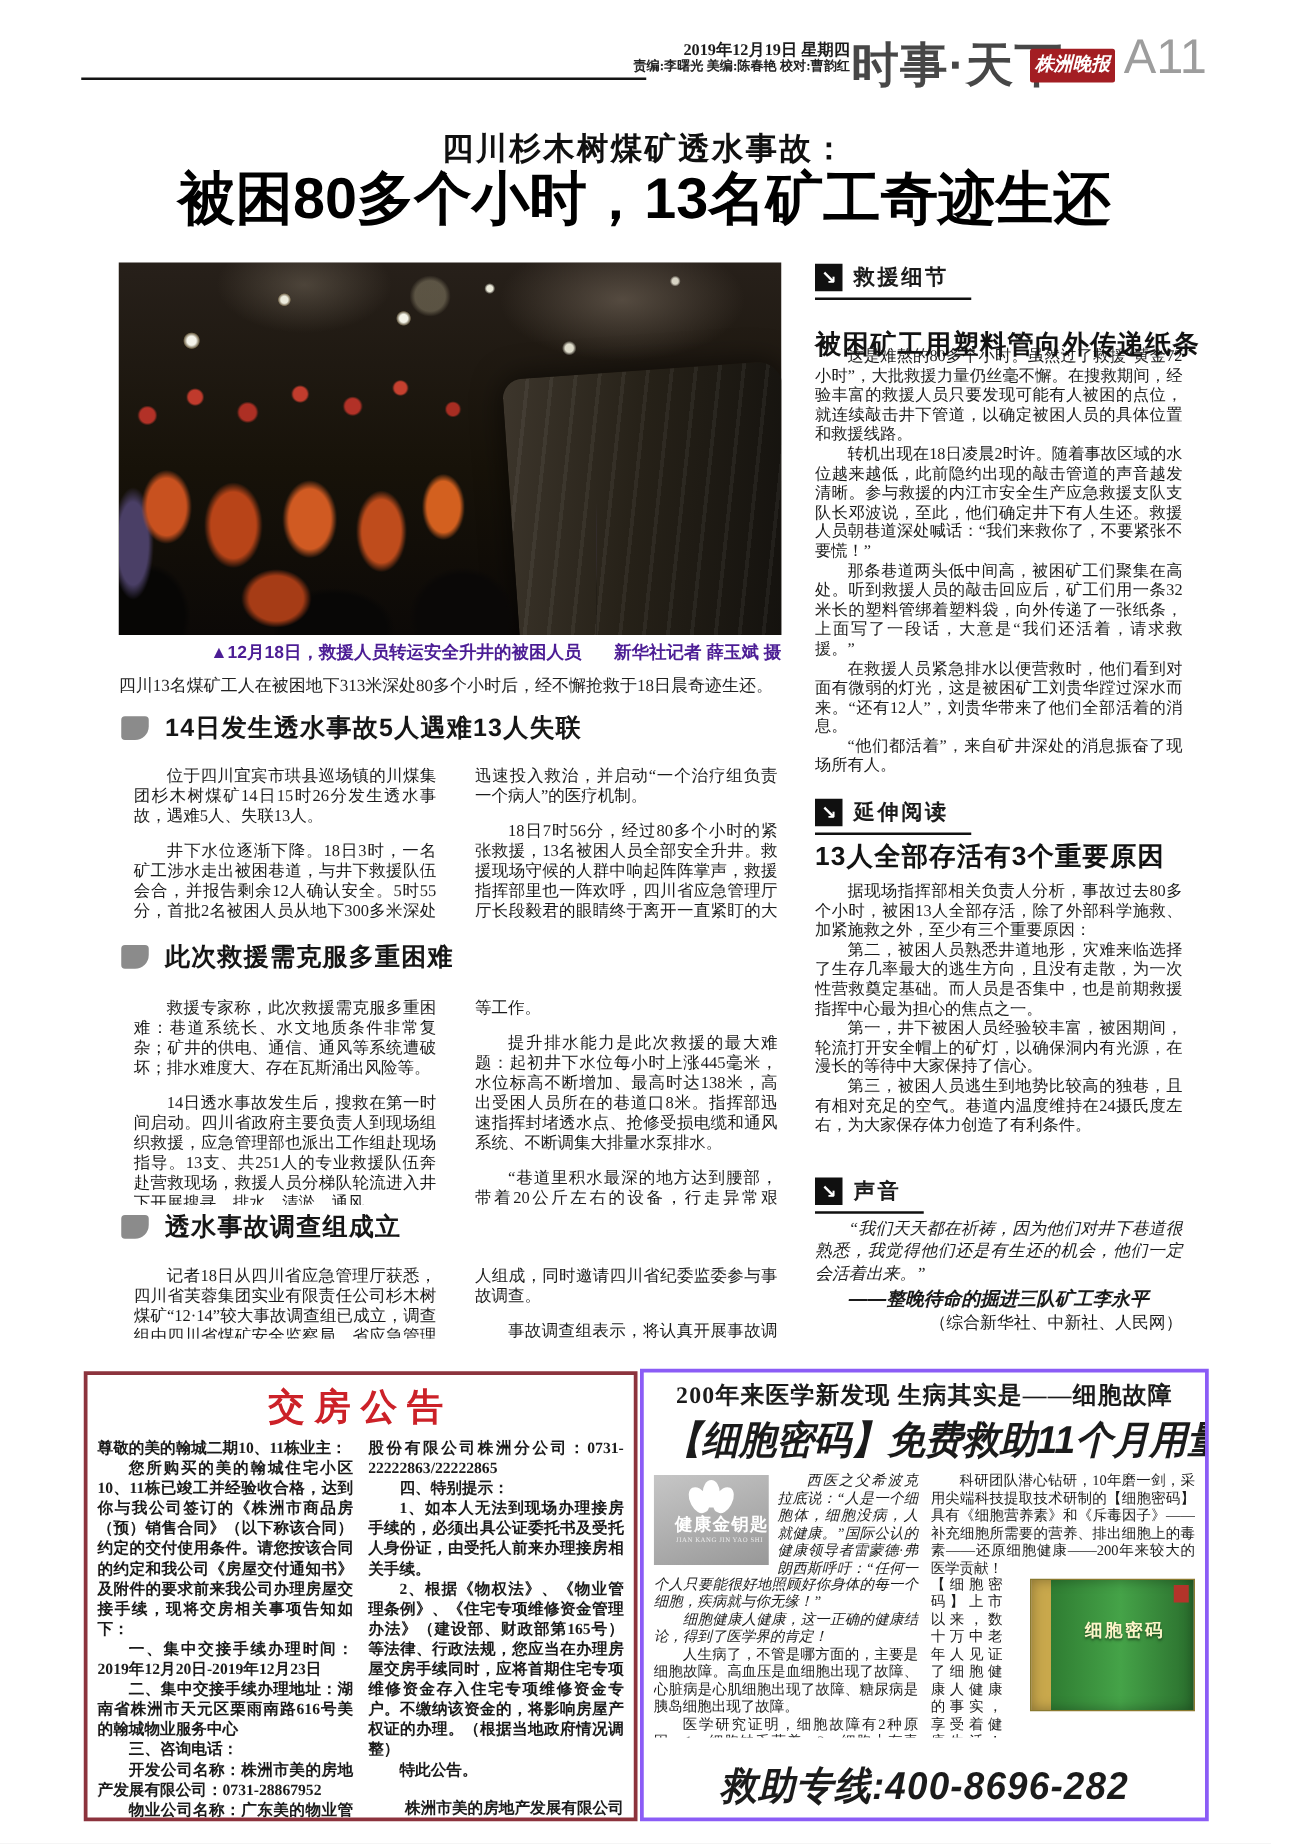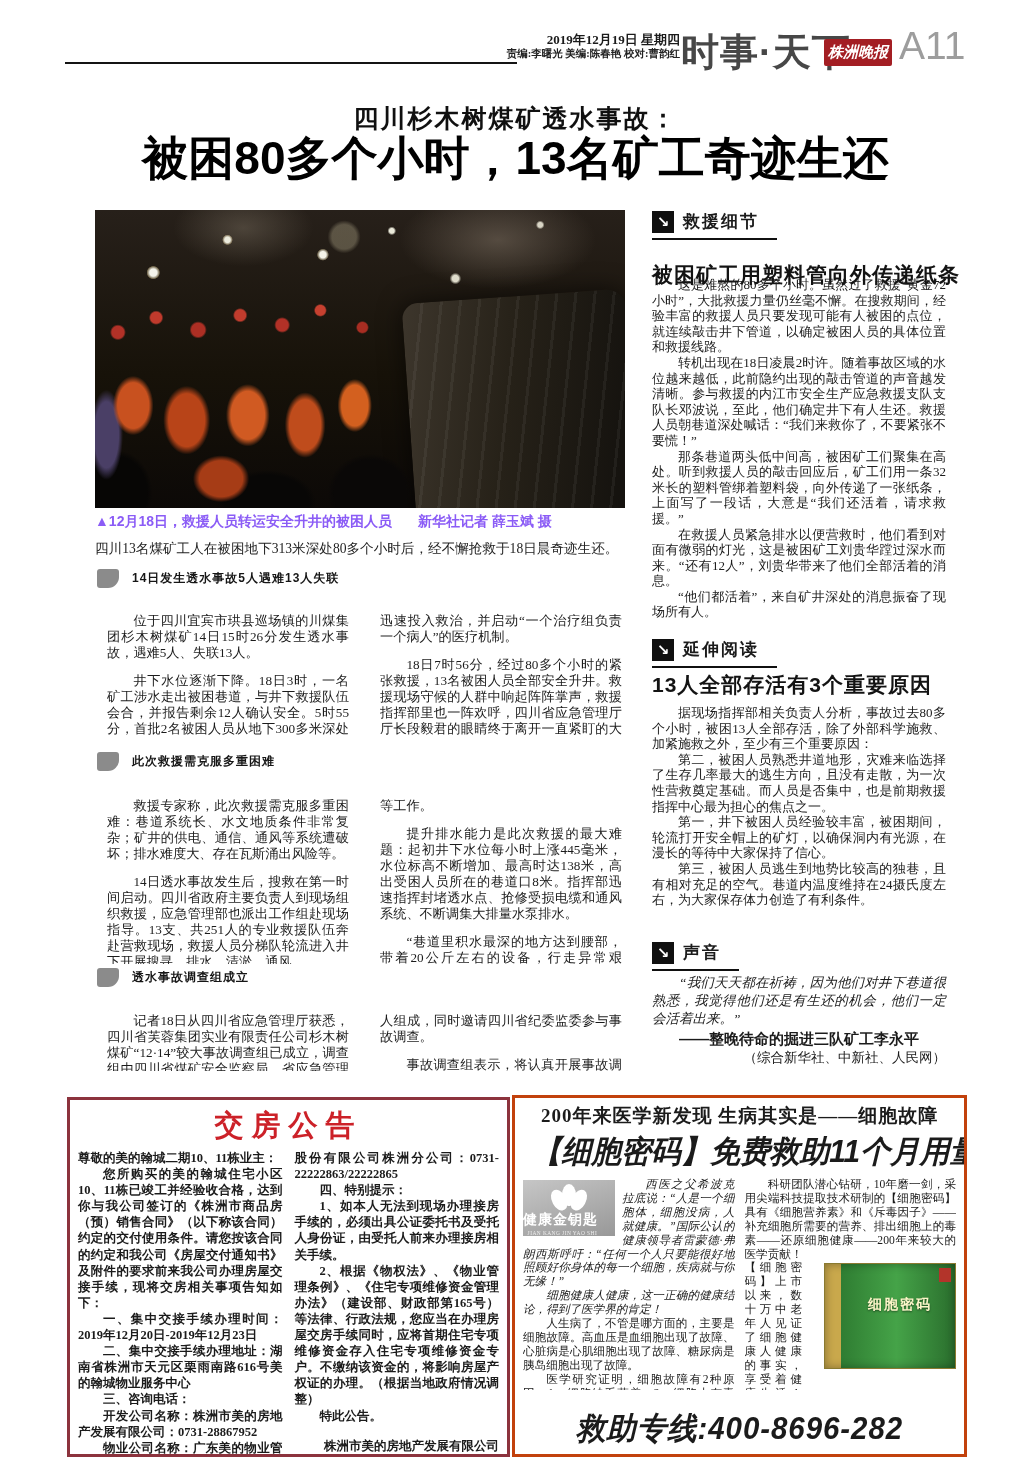--- a/index.html
+++ b/index.html
@@ -52,28 +52,28 @@
       radial-gradient(ellipse 26px 38px at 10% 58%, #c8511f 0 60%, transparent 78%),
       radial-gradient(ellipse 30px 44px at 24% 64%, #b84418 0 60%, transparent 78%),
       radial-gradient(ellipse 28px 40px at 40% 62%, #d05a22 0 60%, transparent 78%),
       radial-gradient(ellipse 26px 42px at 55% 66%, #bf4c1c 0 60%, transparent 78%),
       radial-gradient(ellipse 22px 34px at 68% 58%, #d3601f 0 60%, transparent 78%),
       radial-gradient(ellipse 36px 30px at 33% 88%, #a63c16 0 60%, transparent 78%),
       radial-gradient(ellipse 22px 60px at 3% 70%, #4a3f66 0 55%, transparent 75%),
       radial-gradient(ellipse 42px 52px at 6% 94%, #070605 0 70%, transparent 82%),
       radial-gradient(ellipse 52px 48px at 72% 94%, #0a0807 0 70%, transparent 82%),
       radial-gradient(ellipse 60px 40px at 45% 98%, #080706 0 70%, transparent 82%);}
-  .caption{position:absolute;left:95px;top:513px;width:530px;display:flex;justify-content:flex-start;gap:26px;
-           font-size:14px;font-weight:bold;color:#8b5cf6;}
+  .caption{position:absolute;left:95px;top:513px;width:530px;display:flex;justify-content:flex-end;gap:26px;
+           font-size:14px;font-weight:bold;color:#4c1d95;}
   .lead{position:absolute;left:95px;top:540px;width:530px;font-size:13.6px;color:#222;}
 
   
   .sec-h{position:absolute;left:97px;display:flex;align-items:center;gap:13px;}
   .sec-h .sq{width:22px;height:19px;background:#8b8b8b;border-radius:3px 3px 11px 3px;flex:0 0 auto;}
-  .sec-h .txt{font-size:12px;font-weight:bold;color:#161616;letter-spacing:1px;
+  .sec-h .txt{font-size:20px;font-weight:bold;color:#161616;letter-spacing:1px;
               font-family:"Liberation Sans","DejaVu Sans",sans-serif;}
   .story-col{position:absolute;width:266px;font-size:13.2px;line-height:16px;text-align:justify;overflow:hidden;}
   .story-col p{margin:12px;text-indent:2em;}
   .story-col p.cont{text-indent:0;}
   .c1{left:95px;} .c2{left:368px;}
   .b1{top:601px;height:136px;} .b2{top:786px;height:178px;} .b3{top:1001px;height:70px;}
   .sh1{top:569px;} .sh2{top:752px;} .sh3{top:968px;}
 
   
   .rcol{position:absolute;left:652px;width:294px;}
@@ -100,31 +100,31 @@
        box-sizing:border-box;padding:4px 8px;overflow:hidden;}
   .ad1-title{text-align:center;color:#cc2128;font-size:29px;font-weight:900;letter-spacing:8px;margin:2px 0 4px;}
   .ad1-cols{display:flex;gap:12px;}
   .ad1-col{width:206px;font-size:12.5px;line-height:16.1px;font-weight:600;text-align:justify;}
   .ad1-col p{margin:0;text-indent:2em;}
   .ad1-col p.flush{text-indent:0;}
   .ad1-sig{text-align:right;text-indent:0 !important;margin-top:14px !important;}
   .ad1-date{text-align:right;text-indent:0 !important;}
 
   
-  .ad2{position:absolute;left:512px;top:1095px;width:455px;height:362px;border:3px solid #c2410c;
+  .ad2{position:absolute;left:512px;top:1095px;width:455px;height:362px;border:3px solid #8b5cf6;
        box-sizing:border-box;padding:3px 8px;overflow:hidden;}
   .ad2-topline{text-align:center;font-size:19px;font-weight:700;letter-spacing:1px;margin-top:2px;}
   .ad2-title{text-align:center;font-size:31px;font-weight:900;font-style:italic;transform:scaleX(.96);
              white-space:nowrap;margin:2px 0 5px;font-family:"Liberation Sans","DejaVu Sans",sans-serif;}
   .ad2-cols{display:flex;gap:10px;}
   .ad2-col{width:212px;font-size:11.6px;line-height:13.9px;text-align:justify;max-height:212px;overflow:hidden;}
   .ad2-col p{margin:0;text-indent:2em;}
   .ad2-col p.flush{text-indent:0;}
   .kai{font-style:italic;}
-  .hlogo{float:left;width:92px;height:56px;margin:2px 7px 3px 0;text-align:left;
+  .hlogo{float:left;width:92px;height:72px;margin:2px 7px 3px 0;text-align:right;
          background:linear-gradient(160deg,#c6c6c6,#989898);padding-top:4px;box-sizing:border-box;}
   .hlogo .petals{position:relative;width:34px;height:26px;margin:0 auto;}
   .hlogo .petals i{position:absolute;background:#fff;width:14px;height:22px;border-radius:50% 50% 45% 45%;}
   .hlogo .petals i:nth-child(1){left:10px;top:0;}
   .hlogo .petals i:nth-child(2){left:0;top:5px;transform:rotate(-28deg);}
   .hlogo .petals i:nth-child(3){left:20px;top:5px;transform:rotate(28deg);}
   .hlogo .t1{color:#fff;font-weight:bold;font-size:14px;letter-spacing:1px;margin-top:3px;
              font-family:"Liberation Sans","DejaVu Sans",sans-serif;}
   .hlogo .t2{color:#eee;font-size:6px;letter-spacing:.5px;transform:scale(.9);}
   .wrap-row{display:flex;gap:6px;}
@@ -133,21 +133,21 @@
         background:linear-gradient(90deg,#c9a84c 0 16px,#2f7d32 16px,#45a348 55%,#2a6e2d 100%);
         border:1px solid #8a7a30;box-shadow:inset 0 0 10px rgba(0,0,0,.35);margin-left:16px;}
   .pbox .pname{position:absolute;left:24px;top:34px;right:4px;text-align:center;color:#fdf6c9;
                font-weight:bold;font-size:14px;letter-spacing:2px;text-shadow:0 1px 2px rgba(0,0,0,.5);
                font-family:"Liberation Sans","DejaVu Sans",sans-serif;}
   .pbox .seal{position:absolute;right:4px;top:4px;width:12px;height:14px;background:#b3342a;}
   .ad2-hotline{position:absolute;left:0;right:0;bottom:4px;text-align:center;font-size:31px;font-weight:900;
                font-style:italic;transform:scaleX(.95);letter-spacing:1px;
                font-family:"Liberation Sans","DejaVu Sans",sans-serif;}
 
-  .hl{font-family:"Liberation Sans","DejaVu Sans",sans-serif;}
+  .hl{font-family:"Liberation Sans","DejaVu Sans",sans-serif;font-style:italic;}
 </style>
 </head>
 <body>
 
 <div class="page">
 
   <div class="header-rule"></div>
   <div class="dateblock">
     <div class="d1">2019年12月19日 星期四</div>
     <div class="d2">责编:李曙光 美编:陈春艳 校对:曹韵红</div>

